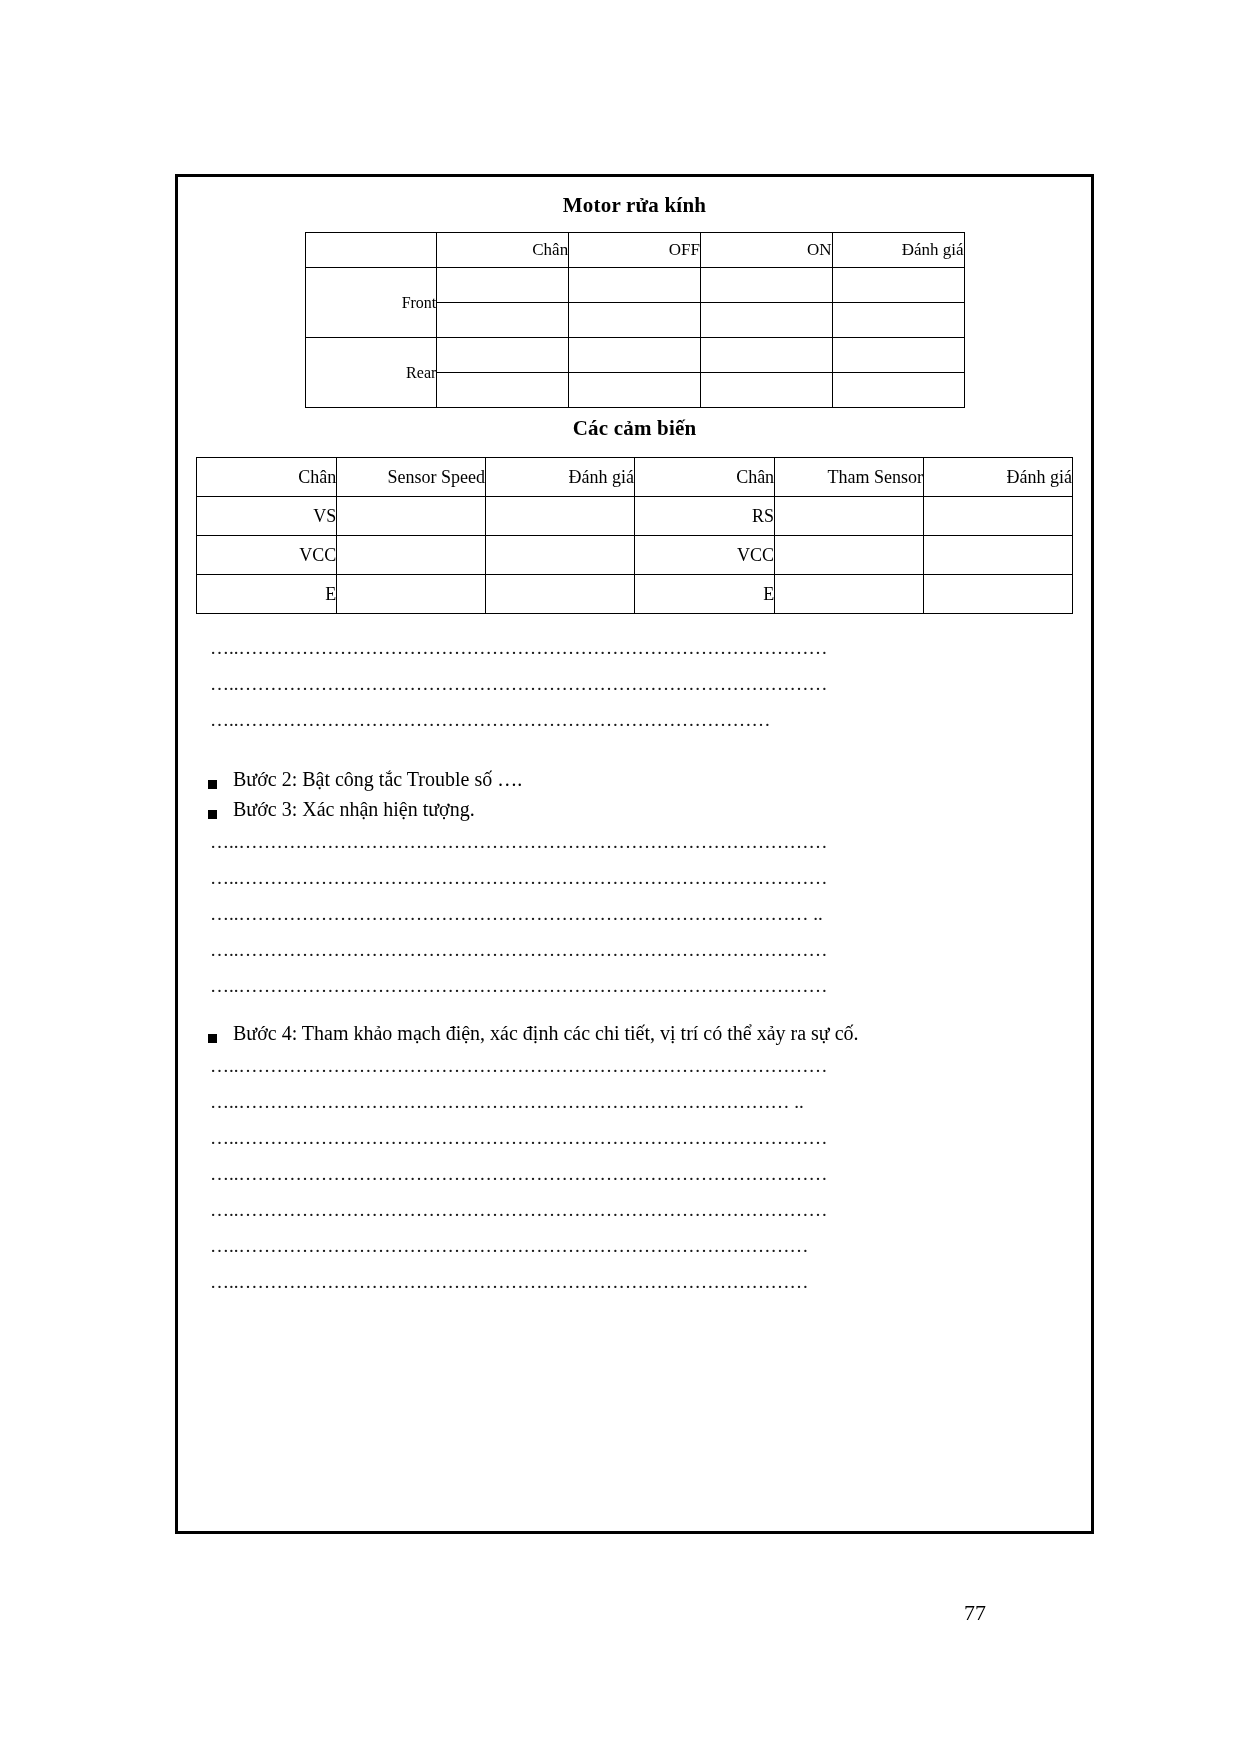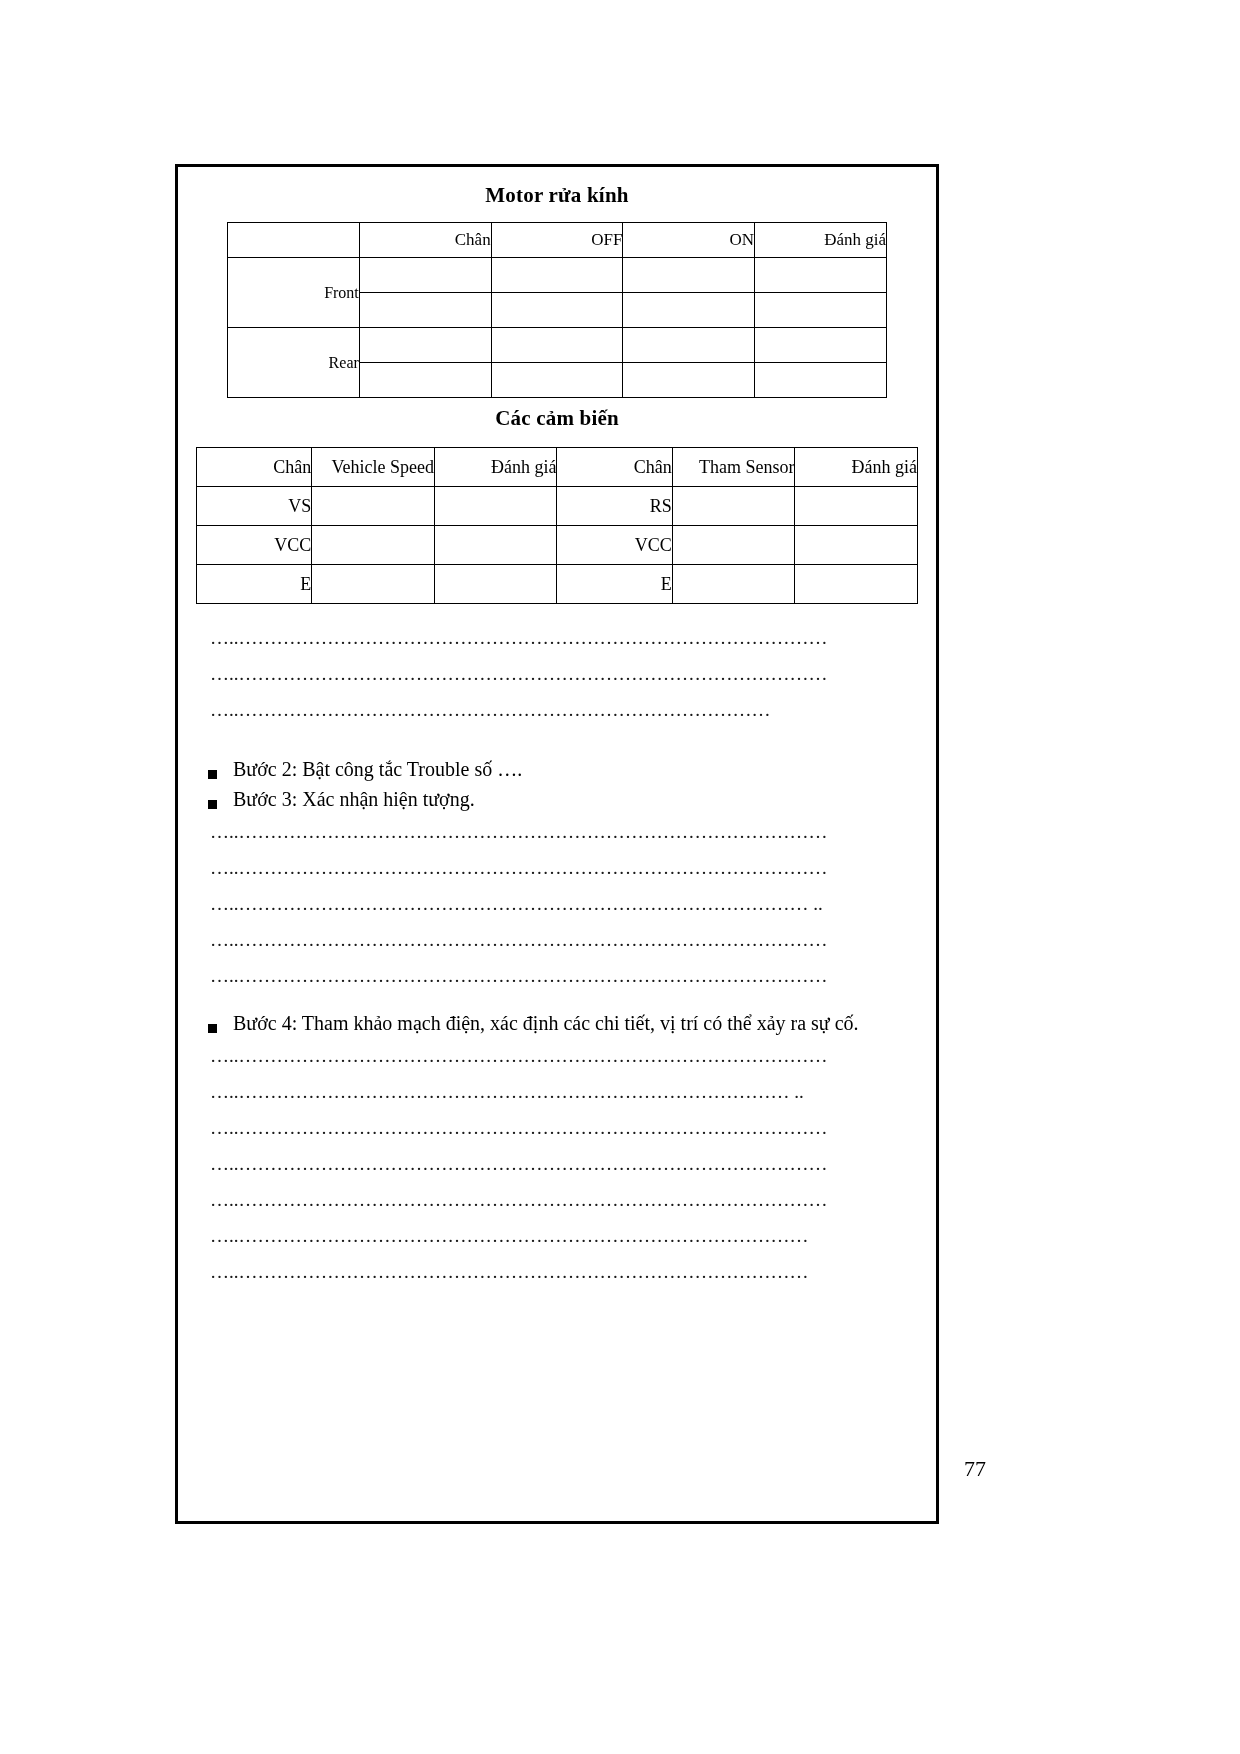--- a/index.html
+++ b/index.html
@@ -13,22 +13,22 @@
     position: relative;
     font-family: "Liberation Serif", serif;
     color: #000000;
     overflow: hidden;
   }
 
   
   .page-frame {
     position: absolute;
     left: 175px;
-    top: 164px;
-    width: 764px;
+    top: 174px;
+    width: 919px;
     height: 1360px;
     border: 3px solid #000000;
     box-sizing: border-box;
   }
 
   .inner {
     position: absolute;
     left: 0;
     top: 0;
     right: 0;
@@ -135,21 +135,21 @@
     background: #000;
     margin: 10px 16px 0 6px;
     flex: 0 0 auto;
   }
   .step-text { flex: 1 1 auto; }
 
   
   .page-number {
     position: absolute;
     left: 0;
-    top: 1456px;
+    top: 1600px;
     width: 1240px;
     text-align: center;
     font-size: 22px;
   }
   .page-number span { display: inline-block; margin-left: 710px; }
 </style>
 </head>
 <body>
 
 <div class="page-frame">
@@ -204,21 +204,21 @@
         <col class="w1">
           <col class="w2">
           <col class="w3">
           <col class="w4">
           <col class="w5">
           <col class="w6">
       </colgroup>
       <tbody>
           <tr>
         <td>Chân</td>
-        <td>Vehicle Speed</td>
+        <td>Sensor Speed</td>
         <td>Đánh giá</td>
         <td>Chân</td>
         <td>Tham Sensor</td>
         <td>Đánh giá</td>
       </tr>
       <tr>
         <td>VS</td>
         <td></td>
         <td></td>
         <td>RS</td>

